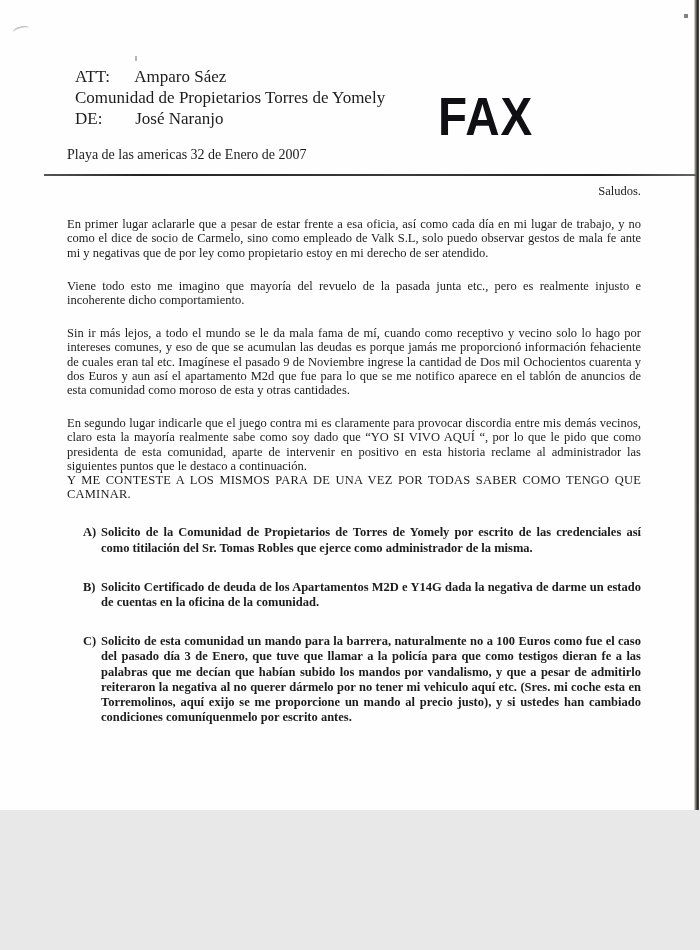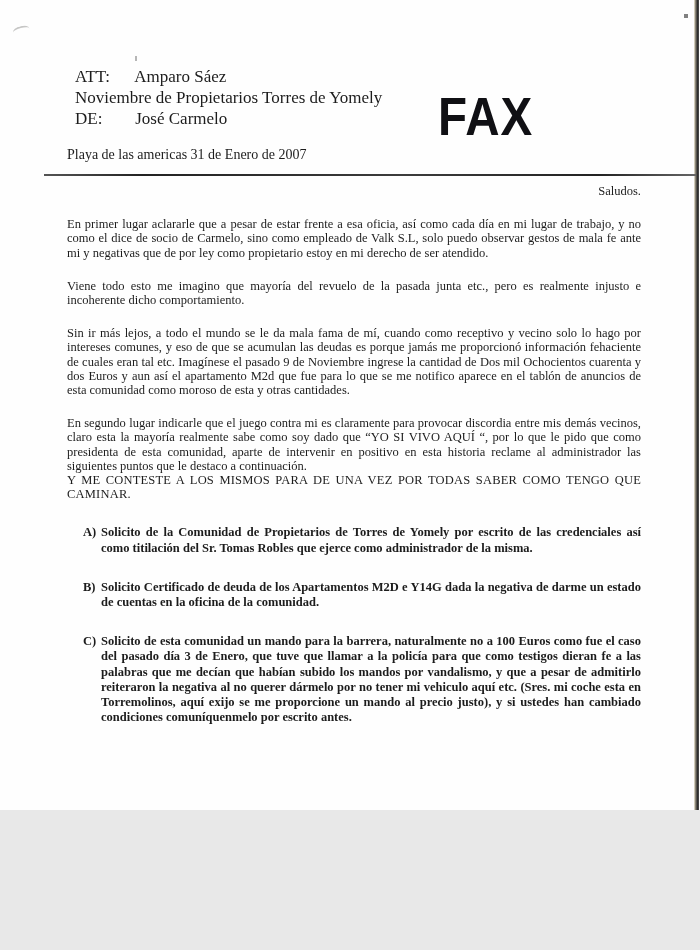--- a/index.html
+++ b/index.html
@@ -72,30 +72,30 @@
   <div class="scan-edge"></div>
   <div class="smudge"></div>
   <div class="speck speck-a"></div>
   <div class="speck speck-b"></div>
 
   <div class="header-block">
     <div>
       <span class="addr-label">ATT:</span>
       <span>Amparo Sáez</span>
     </div>
-    <div>Noviembre de Propietarios Torres de Yomely</div>
+    <div>Comunidad de Propietarios Torres de Yomely</div>
     <div>
       <span class="addr-label">DE:</span>
-      <span>José Carmelo</span>
+      <span>José Naranjo</span>
     </div>
   </div>
 
   <div class="fax-logo">FAX</div>
 
-  <div class="date-line">Playa de las americas 31 de Enero de 2007</div>
+  <div class="date-line">Playa de las americas 32 de Enero de 2007</div>
 
   <div class="divider"></div>
 
   <div class="letter-body">
     <p class="greeting">Saludos.</p>
     <p>En primer lugar aclararle que a pesar de estar frente a esa oficia, así como cada día en mi lugar de trabajo, y no como el dice de socio de Carmelo, sino como empleado de Valk S.L, solo puedo observar gestos de mala fe ante mi y negativas que de por ley como propietario estoy en mi derecho de ser atendido.</p>
     <p>Viene todo esto me imagino que mayoría del revuelo de la pasada junta etc., pero es realmente injusto e incoherente dicho comportamiento.</p>
     <p>Sin ir más lejos, a todo el mundo se le da mala fama de mí, cuando como receptivo y vecino solo lo hago por intereses comunes, y eso de que se acumulan las deudas es porque jamás me proporcionó información fehaciente de cuales eran tal etc. Imagínese el pasado 9 de Noviembre ingrese la cantidad de Dos mil Ochocientos cuarenta y dos Euros y aun así el apartamento M2d que fue para lo que se me notifico aparece en el tablón de anuncios de esta comunidad como moroso de esta y otras cantidades.</p>
     <p>En segundo lugar indicarle que el juego contra mi es claramente para provocar discordia entre mis demás vecinos, claro esta la mayoría realmente sabe como soy dado que “YO SI VIVO AQUÍ “, por lo que le pido que como presidenta de esta comunidad, aparte de intervenir en positivo en esta historia reclame al administrador las siguientes puntos que le destaco a continuación.</p>
     <p class="emphasis">Y ME CONTESTE A LOS MISMOS PARA DE UNA VEZ POR TODAS SABER COMO TENGO QUE CAMINAR.</p>

